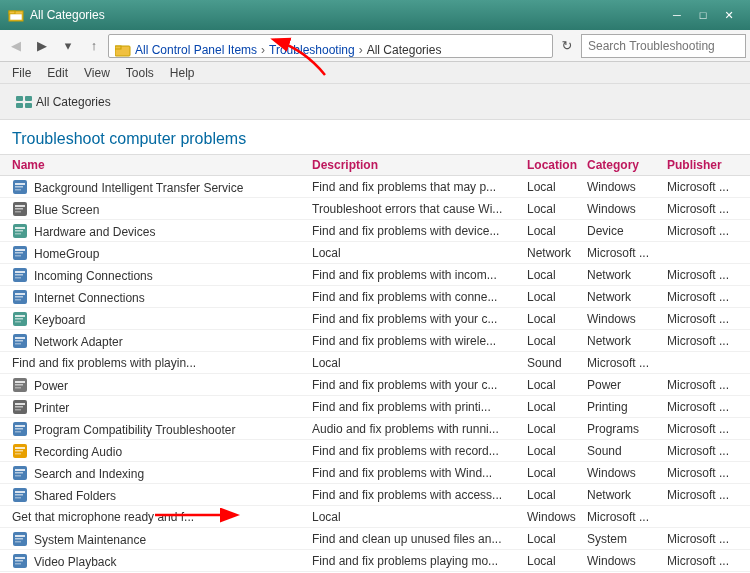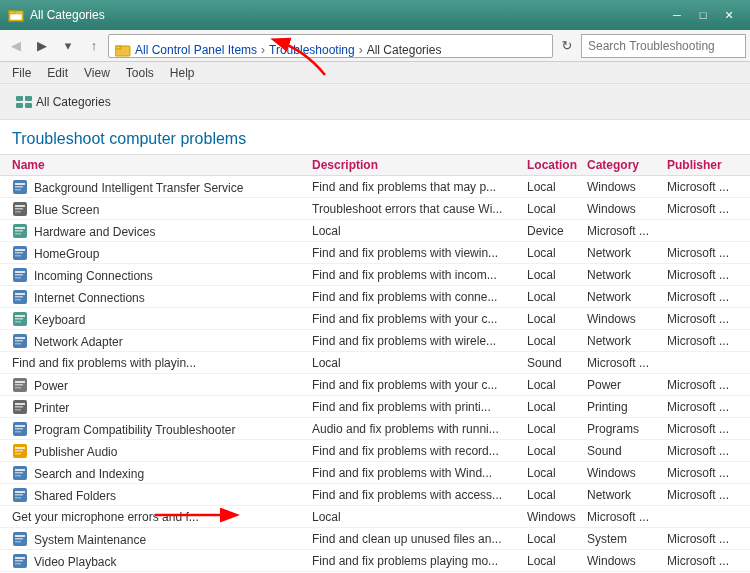--- a/index.html
+++ b/index.html
@@ -307,37 +307,37 @@
       <span class="row-icon">
               <svg width="16" height="16" viewBox="0 0 16 16">
                 <rect x="1" y="1" width="14" height="14" rx="2" fill="#4a9b8e"></rect>
                 <rect x="3" y="4" width="10" height="2" fill="white" opacity="0.8"></rect>
                 <rect x="3" y="7" width="8" height="1.5" fill="white" opacity="0.6"></rect>
                 <rect x="3" y="10" width="6" height="1.5" fill="white" opacity="0.4"></rect>
               </svg>
             </span>
       <span>Hardware and Devices</span>
     </div>
+    <span>Find and fix problems with device...</span>
     <span>Local</span>
     <span>Device</span>
     <span>Microsoft ...</span>
   </div>
         <div class="table-row">
     <div class="row-name">
       <span class="row-icon">
               <svg width="16" height="16" viewBox="0 0 16 16">
                 <rect x="1" y="1" width="14" height="14" rx="2" fill="#4a7fb5"></rect>
                 <rect x="3" y="4" width="10" height="2" fill="white" opacity="0.8"></rect>
                 <rect x="3" y="7" width="8" height="1.5" fill="white" opacity="0.6"></rect>
                 <rect x="3" y="10" width="6" height="1.5" fill="white" opacity="0.4"></rect>
               </svg>
             </span>
       <span>HomeGroup</span>
     </div>
-    <span>Find and fix problems with viewin...</span>
     <span>Local</span>
     <span>Network</span>
     <span>Microsoft ...</span>
   </div>
         <div class="table-row">
     <div class="row-name">
       <span class="row-icon">
               <svg width="16" height="16" viewBox="0 0 16 16">
                 <rect x="1" y="1" width="14" height="14" rx="2" fill="#4a7fb5"></rect>
                 <rect x="3" y="4" width="10" height="2" fill="white" opacity="0.8"></rect>
@@ -463,21 +463,21 @@
         <div class="table-row">
     <div class="row-name">
       <span class="row-icon">
               <svg width="16" height="16" viewBox="0 0 16 16">
                 <rect x="1" y="1" width="14" height="14" rx="2" fill="#e8a000"></rect>
                 <rect x="3" y="4" width="10" height="2" fill="white" opacity="0.8"></rect>
                 <rect x="3" y="7" width="8" height="1.5" fill="white" opacity="0.6"></rect>
                 <rect x="3" y="10" width="6" height="1.5" fill="white" opacity="0.4"></rect>
               </svg>
             </span>
-      <span>Publisher Audio</span>
+      <span>Recording Audio</span>
     </div>
     <span>Find and fix problems with record...</span>
     <span>Local</span>
     <span>Sound</span>
     <span>Microsoft ...</span>
   </div>
         <div class="table-row">
     <div class="row-name">
       <span class="row-icon">
               <svg width="16" height="16" viewBox="0 0 16 16">
@@ -505,21 +505,21 @@
               </svg>
             </span>
       <span>Shared Folders</span>
     </div>
     <span>Find and fix problems with access...</span>
     <span>Local</span>
     <span>Network</span>
     <span>Microsoft ...</span>
   </div>
         <div class="table-row">
-    <span>Get your microphone errors and f...</span>
+    <span>Get that microphone ready and f...</span>
     <span>Local</span>
     <span>Windows</span>
     <span>Microsoft ...</span>
   </div>
         <div class="table-row">
     <div class="row-name">
       <span class="row-icon">
               <svg width="16" height="16" viewBox="0 0 16 16">
                 <rect x="1" y="1" width="14" height="14" rx="2" fill="#4a7fb5"></rect>
                 <rect x="3" y="4" width="10" height="2" fill="white" opacity="0.8"></rect>

